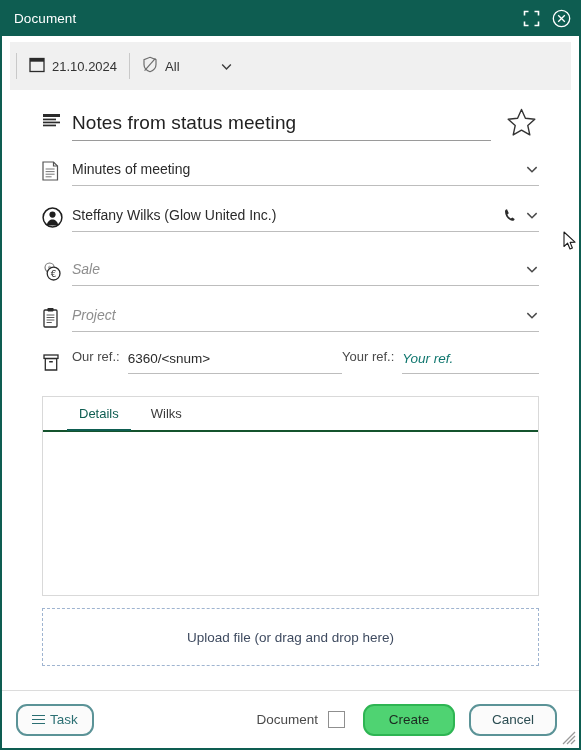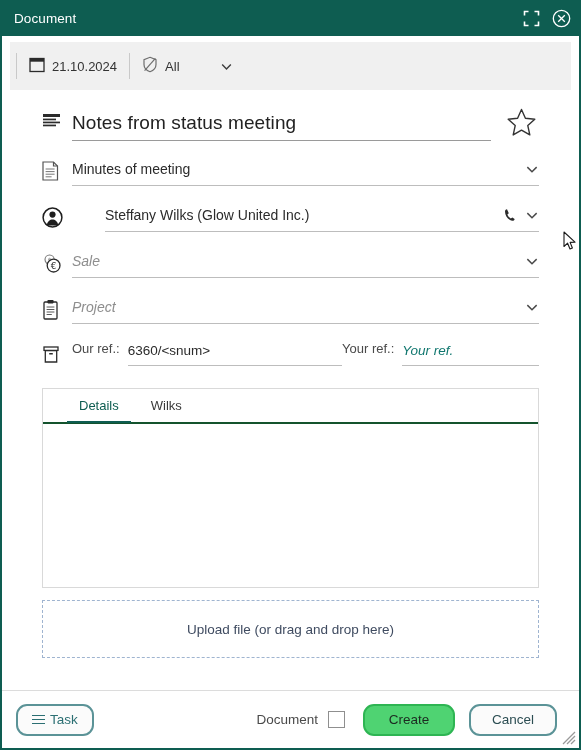--- a/index.html
+++ b/index.html
@@ -181,21 +181,21 @@
     flex: 0 0 36px;
     width: 36px; height: 34px;
     display: flex; align-items: center; justify-content: center;
     cursor: pointer;
     margin-top: -2px;
   }
 
   
   .row.r-title { margin-bottom: 16px; }
   .row.r-type  { margin-bottom: 17px; }
-  .row.r-contact { margin-bottom: 17px; gap: 33px; }
+  .row.r-contact { margin-bottom: 25px; }
   .row.r-sale  { margin-bottom: 17px; }
   .row.r-project { margin-bottom: 17px; }
   .row.r-refs  { margin-bottom: 22px; }
 
   
   .ref-pair {
     flex: 1 1 auto;
     display: flex;
     align-items: flex-end;
     gap: 0;

